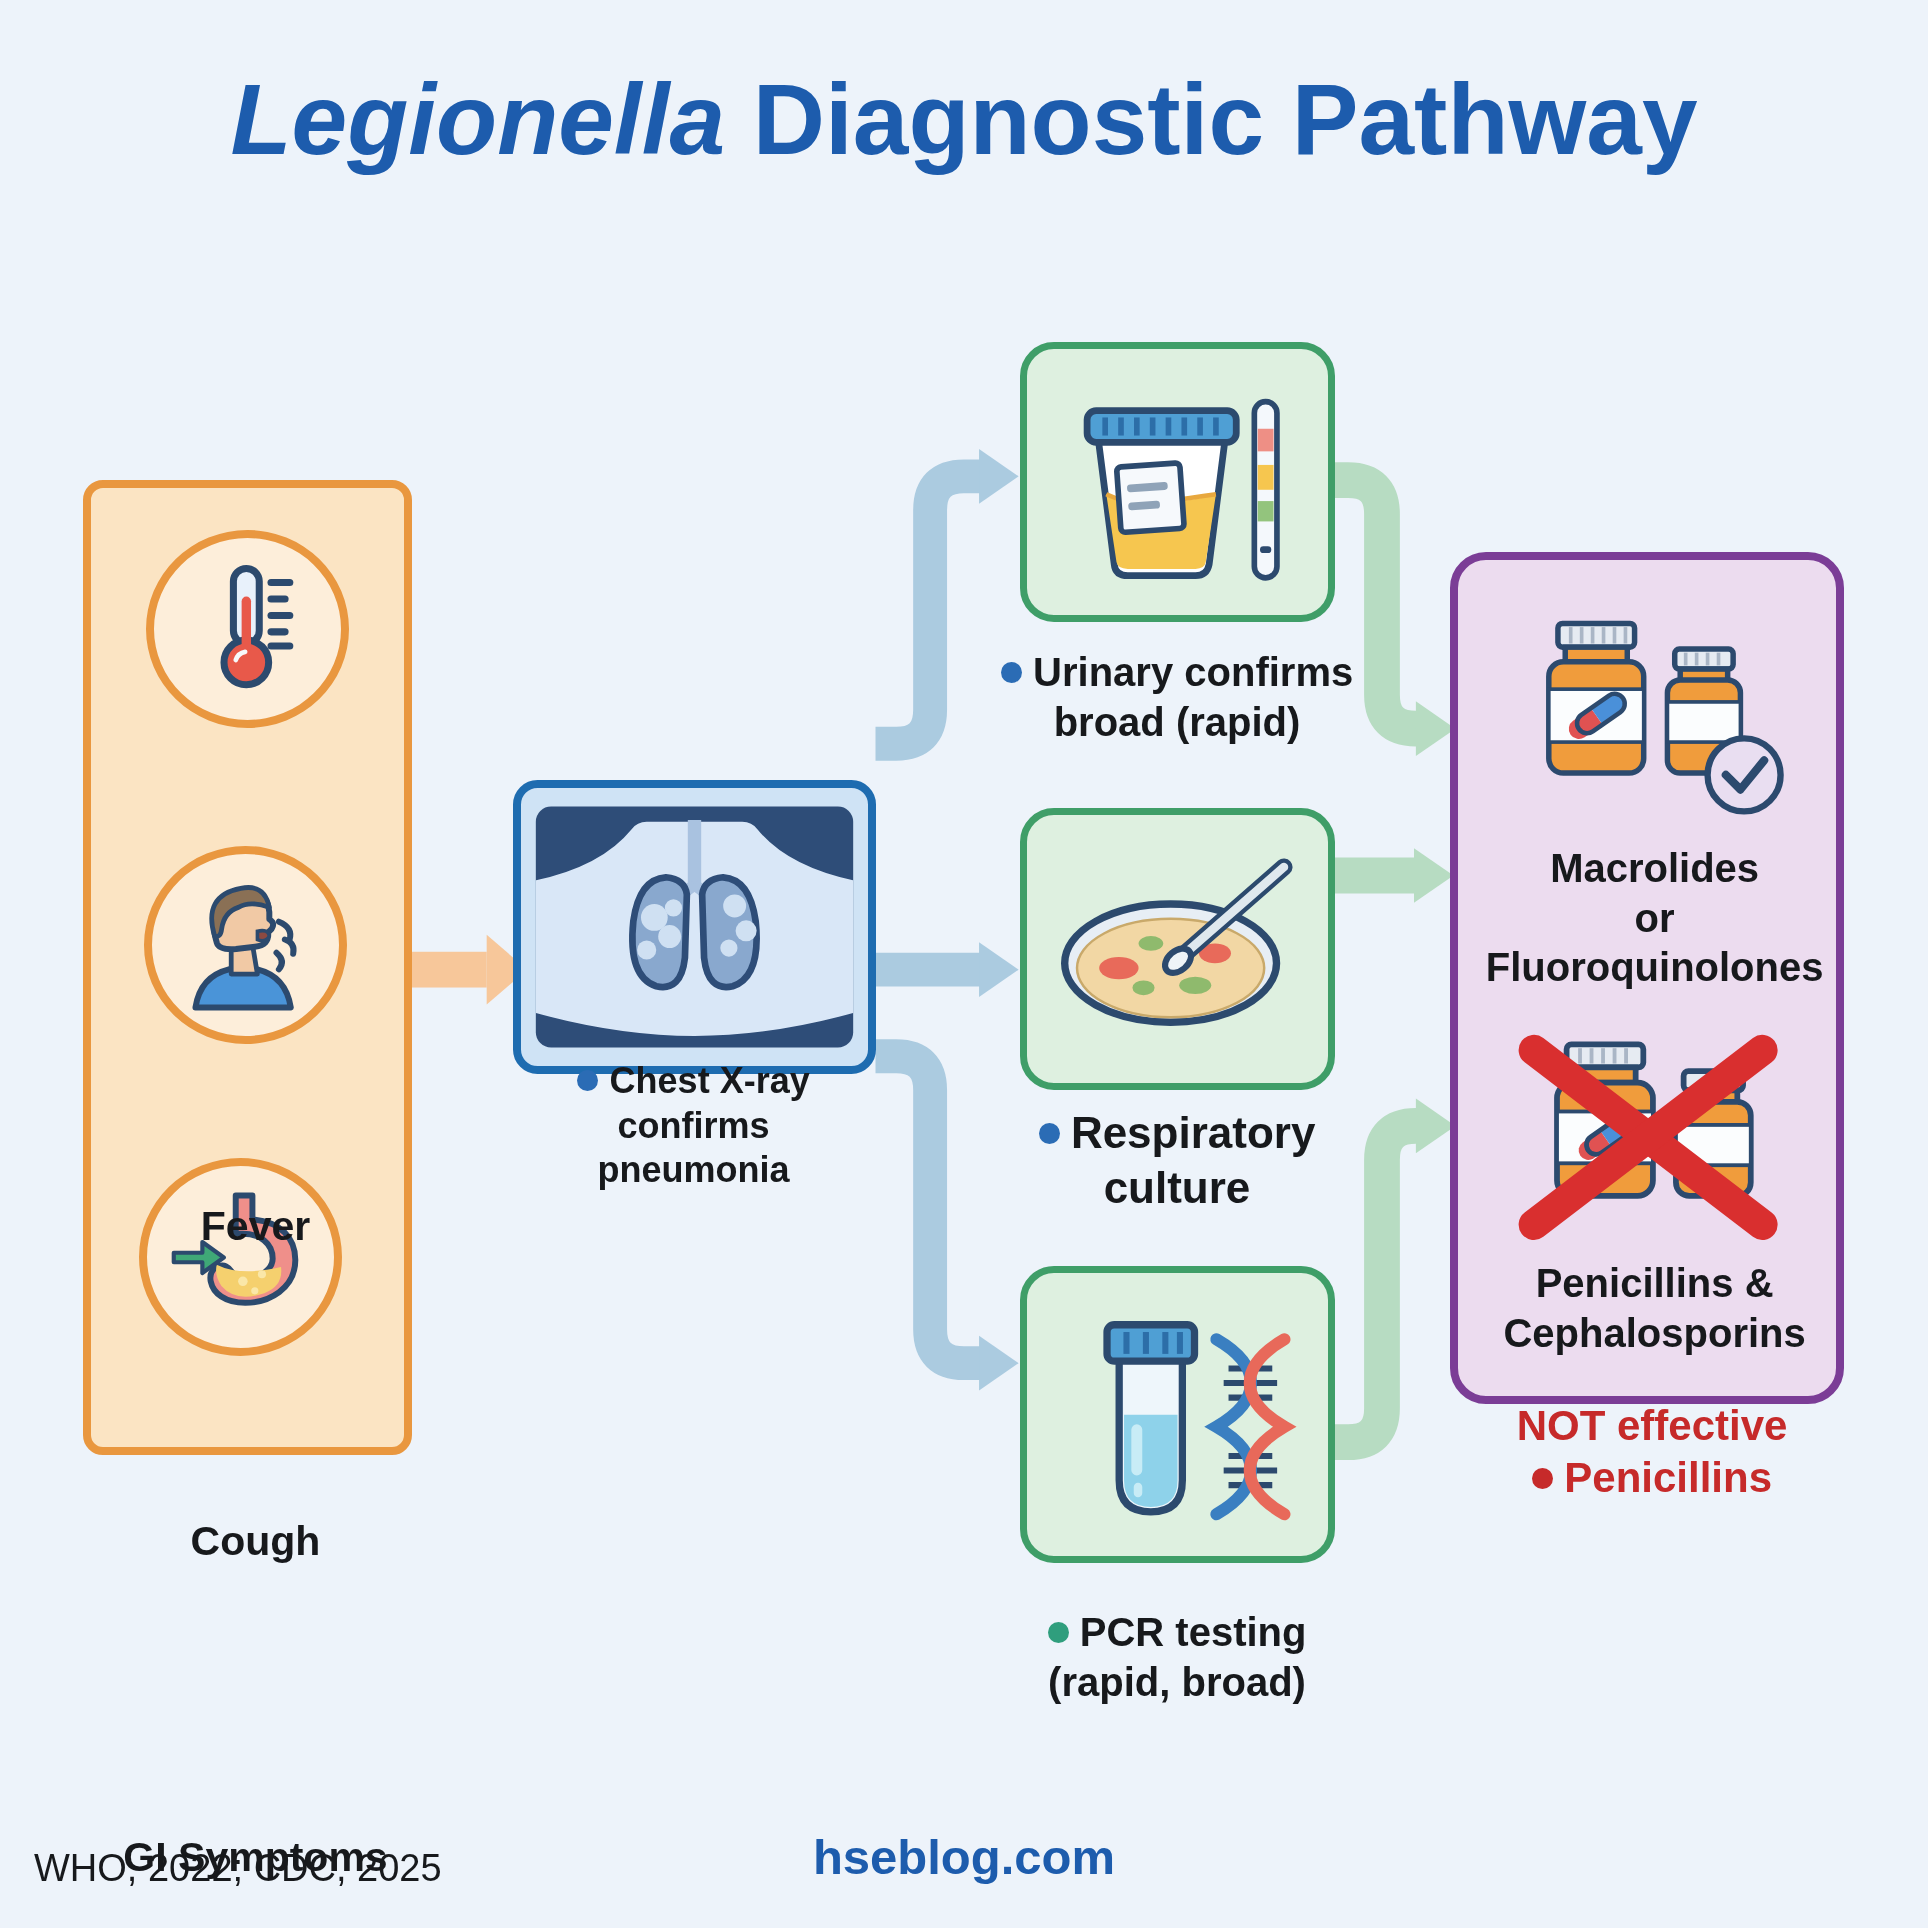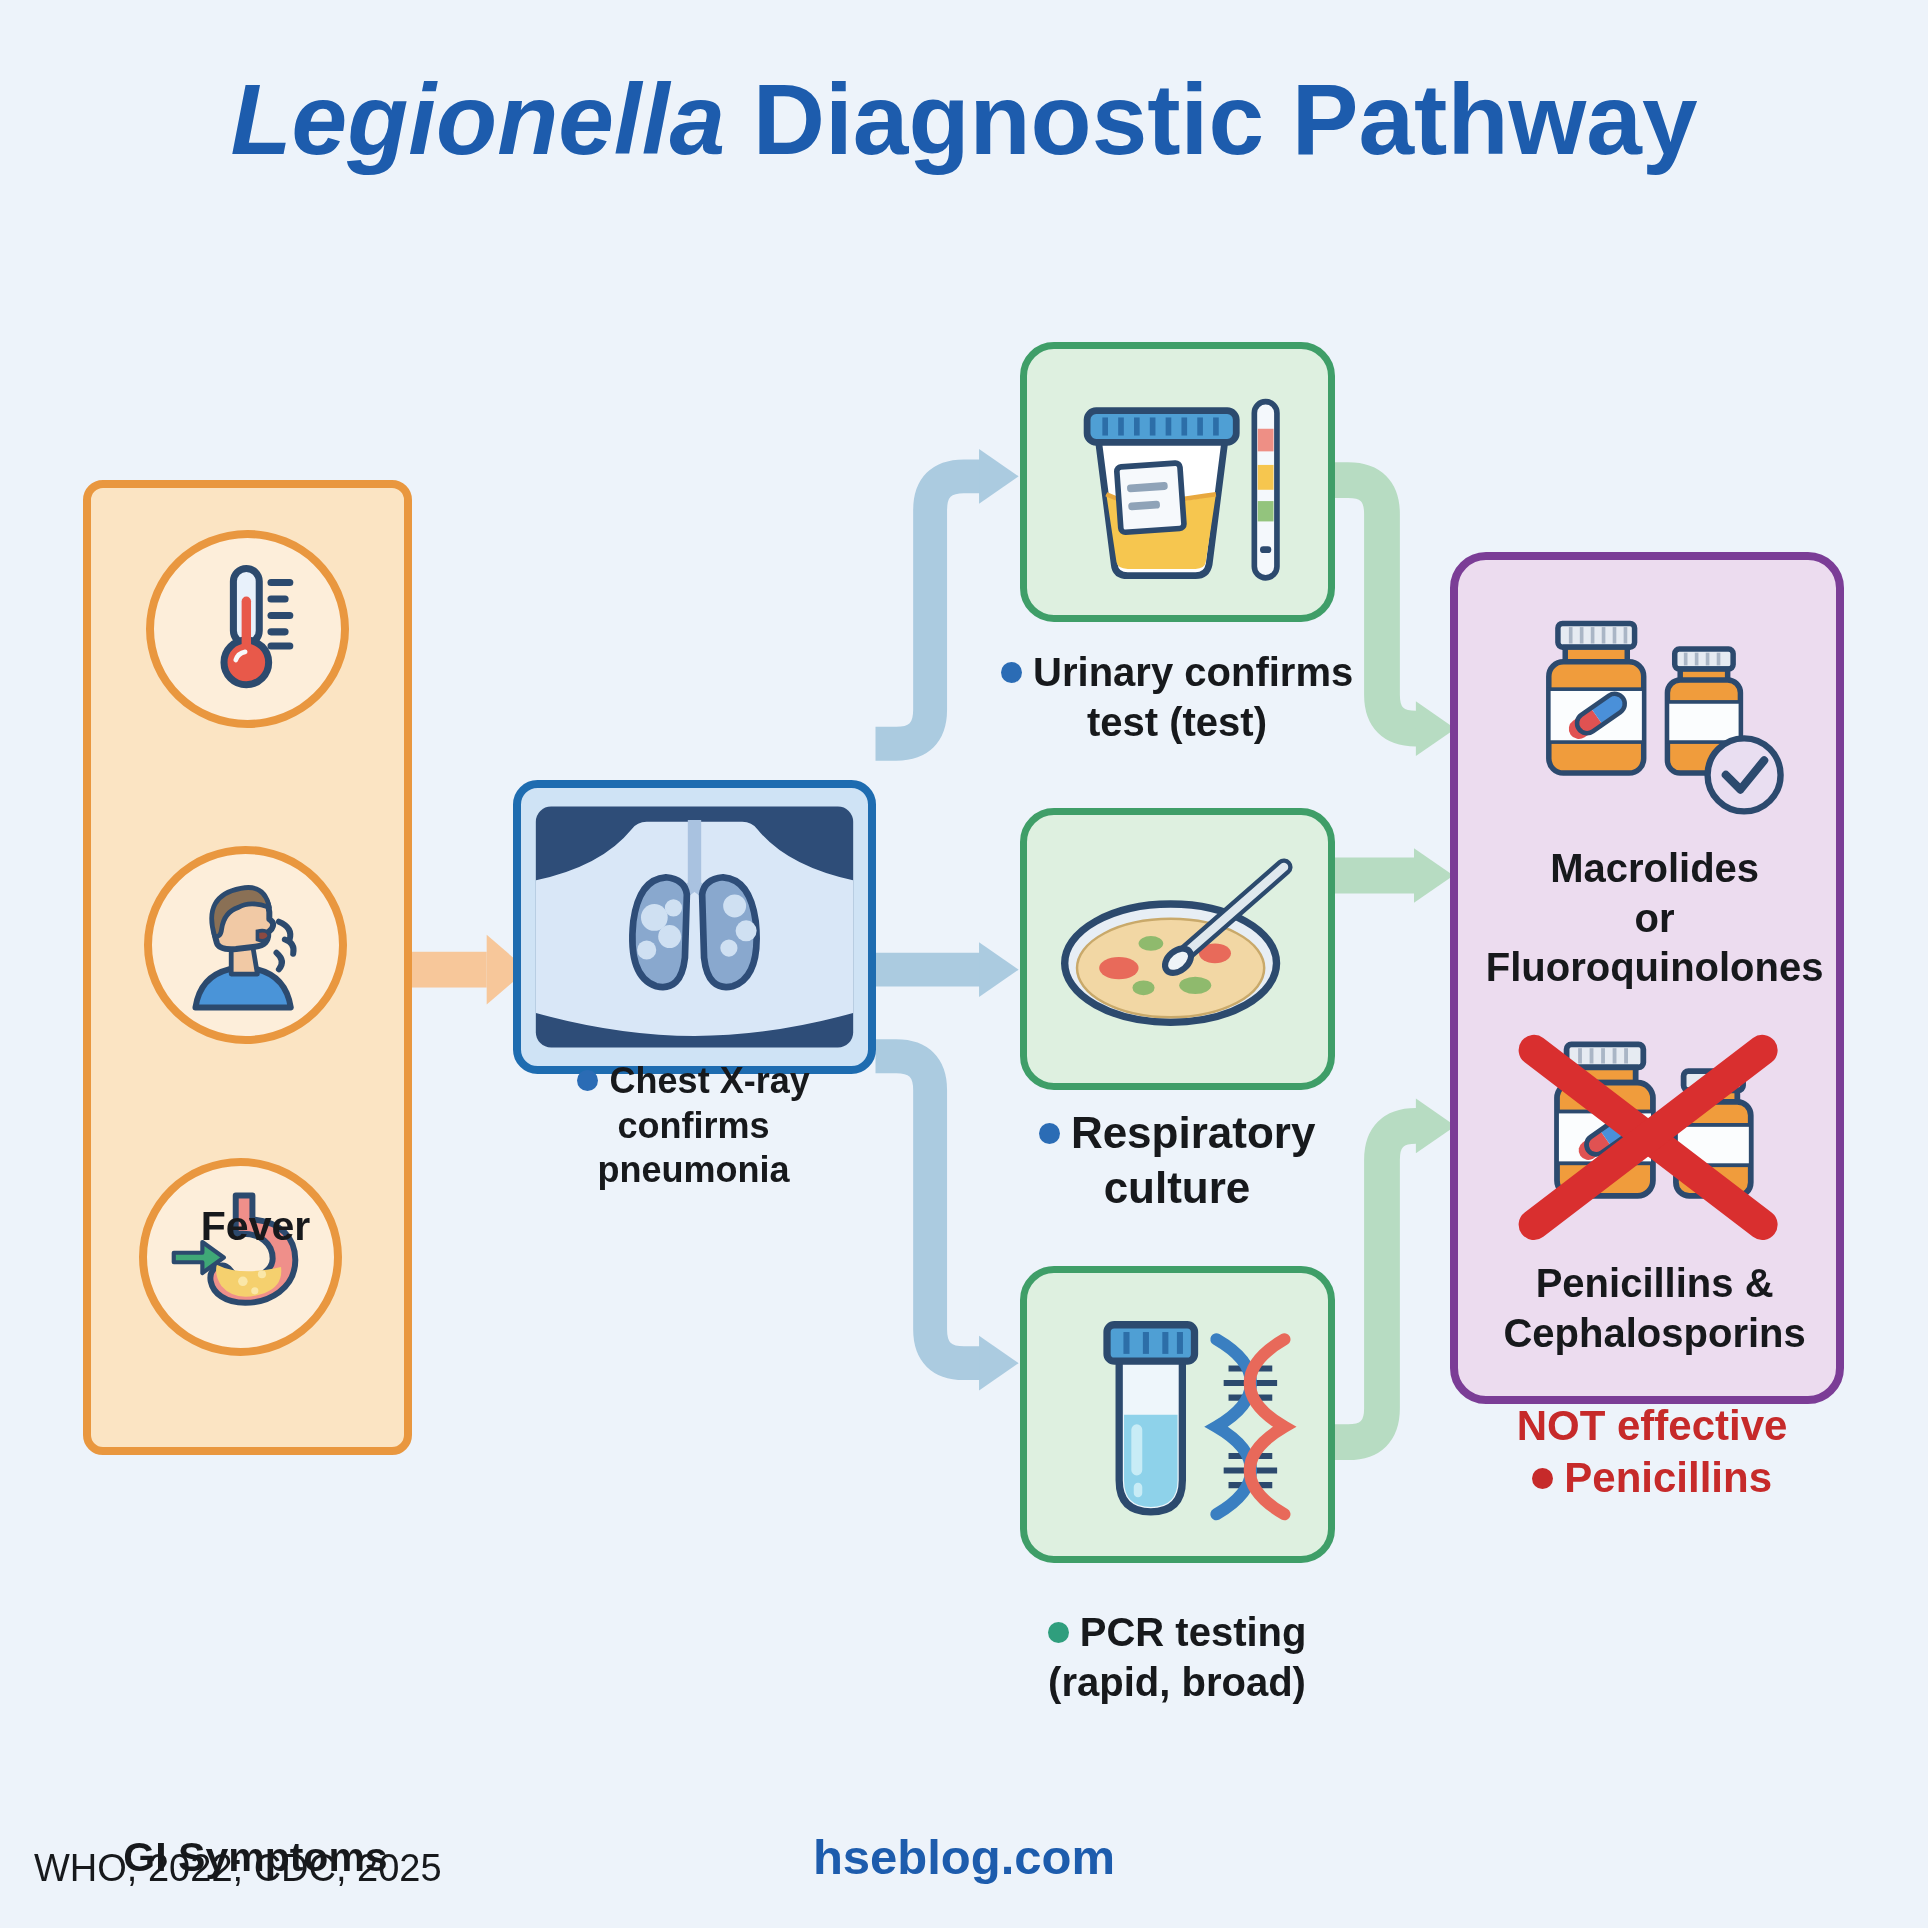--- a/index.html
+++ b/index.html
@@ -149,20 +149,21 @@
     <svg width="143" height="143" viewBox="0 0 120 120">
       <path d="M56 8 h14 v20 c24 2 36 16 36 34 c0 24 -22 36 -42 36 c-17 0 -27 -8 -29 -18 c-2 -11 9 -17 15 -11 c4 4 6 9 14 9 c13 0 23 -9 23 -17 c0 -13 -11 -21 -25 -21 l-6 0 z" fill="#ef8f8a" stroke="#2c4a6e" stroke-width="5" stroke-linejoin="round"></path>
       <path d="M40 66 q20 10 54 2 q2 16 -14 22 q-24 8 -36 -6 q-6 -9 -4 -18 z" fill="#f5d06e"></path>
       <circle cx="62" cy="80" r="4" fill="#fae7a8"></circle>
       <circle cx="78" cy="74" r="3.4" fill="#fae7a8"></circle>
       <circle cx="72" cy="88" r="3" fill="#fae7a8"></circle>
       <polygon points="4,56 28,56 28,47 46,60 28,73 28,64 4,64" fill="#3fa877" stroke="#2c4a6e" stroke-width="3.5" stroke-linejoin="round"></polygon>
     </svg>
   </div>
   <div class="label" style="left:0;top:713px;width:329px;font-size:41px"><span>Fever</span></div>
+  <div class="label" style="left:0;top:1028px;width:329px;font-size:41px"><span>Cough</span></div>
   <div class="label" style="left:0;top:1344px;width:329px;font-size:41px"><span>GI Symptoms</span></div>
 </div>
 
 <div class="node xray-box">
   <svg width="325" height="252" viewBox="0 0 340 260">
     <defs>
         <clipPath id="xr">
           <rect x="4" y="4" width="332" height="252" rx="16"></rect>
         </clipPath>
       </defs>
@@ -216,21 +217,21 @@
       <rect x="178" y="28" width="20" height="156" rx="10" fill="#f4f8fc" stroke="#2c4a6e" stroke-width="5"></rect>
       <rect x="181" y="52" width="14" height="20" fill="#ee8f85"></rect>
       <rect x="181" y="84" width="14" height="22" fill="#f6c64f"></rect>
       <rect x="181" y="116" width="14" height="18" fill="#93c47d"></rect>
       <rect x="183" y="156" width="10" height="6" rx="3" fill="#2c4a6e"></rect>
     </g>
   </svg>
 </div>
 <div class="label" style="left:951px;top:648px;width:452px;font-size:40px">
   <div><span class="bullet blue"></span><span>Urinary confirms</span></div>
-  <div>test (test)</div>
+  <div>broad (rapid)</div>
 </div>
 
 <div class="node test-box" style="left:1020px;top:808px;width:315px;height:282px">
   <svg width="282" height="234" viewBox="0 0 220 190" style="margin-top:24.5px">
     <ellipse cx="104" cy="100" rx="86" ry="48" fill="#e7eef5" stroke="#2c4a6e" stroke-width="6"></ellipse>
     <ellipse cx="104" cy="104" rx="76" ry="40" fill="#f2d7a4" stroke="#c9a96a" stroke-width="2"></ellipse>
     <g>
       <ellipse cx="62" cy="104" rx="16" ry="9" fill="#e86a5a"></ellipse>
       <ellipse cx="140" cy="92" rx="13" ry="8" fill="#e86a5a"></ellipse>
       <ellipse cx="88" cy="84" rx="10" ry="6" fill="#8fba6d"></ellipse>

